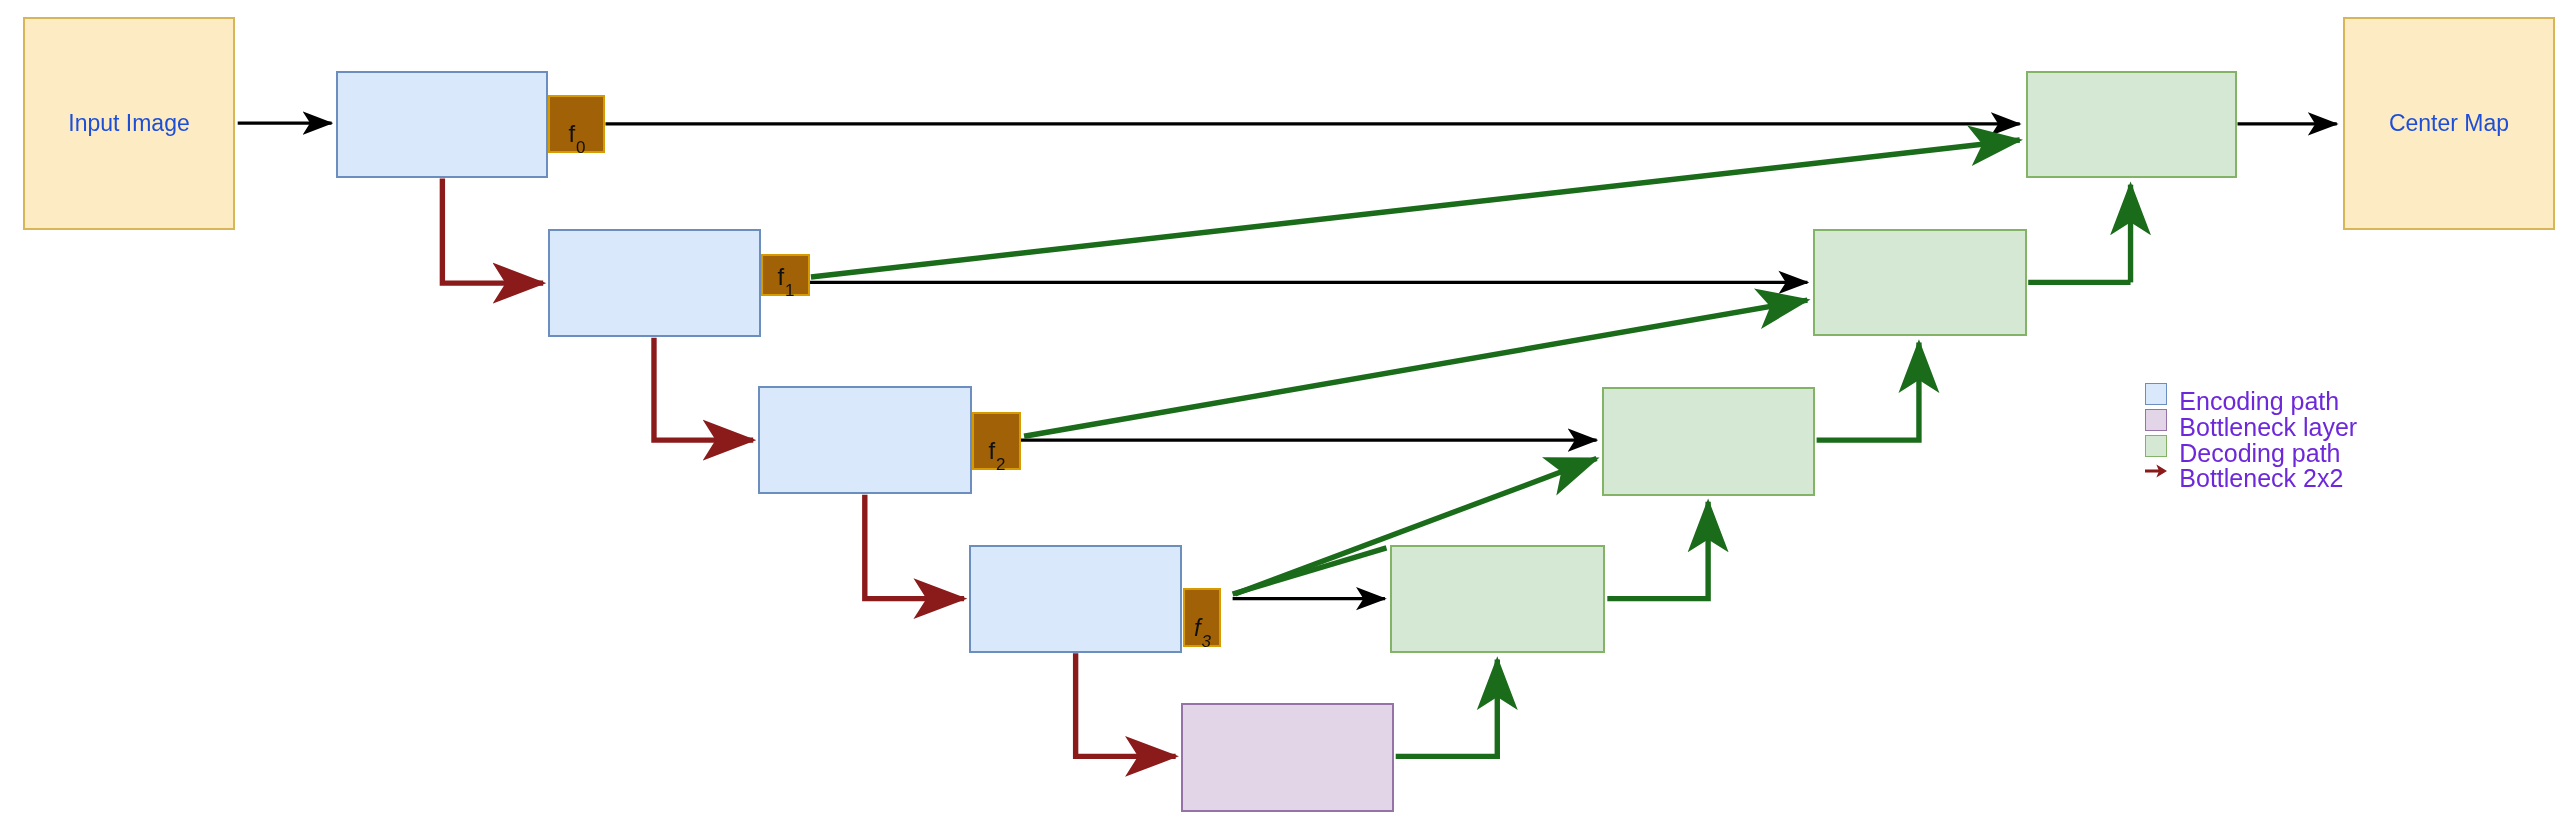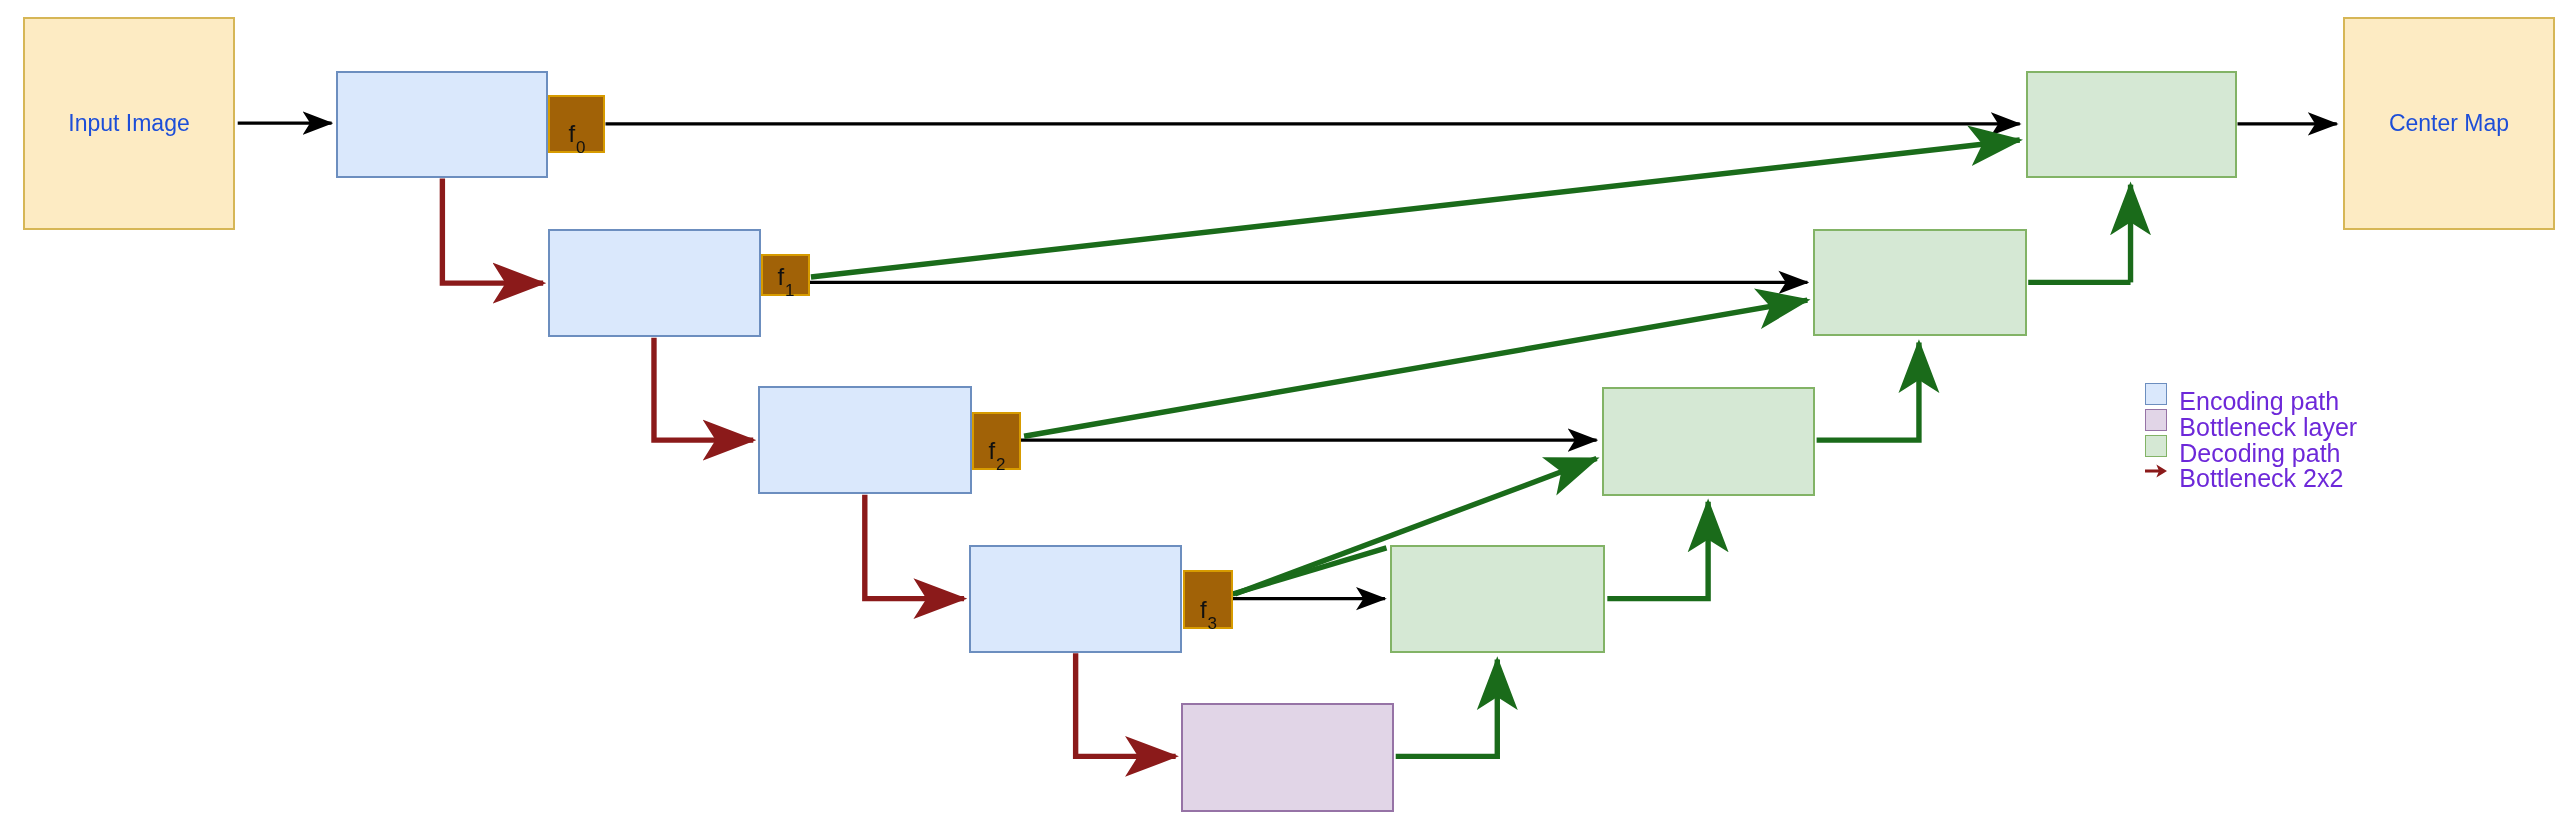--- a/index.html
+++ b/index.html
@@ -178,21 +178,21 @@
   <div class="tag-feature" style="left:761px; top:254px; width:49px; height:42px;">
     <span><span>f</span><span class="sub">1</span></span>
   </div>
 
   <div class="node node-enc" style="left:758px; top:386px; width:214px; height:108px;"></div>
   <div class="tag-feature" style="left:972px; top:412px; width:49px; height:58px;">
     <span><span>f</span><span class="sub">2</span></span>
   </div>
 
   <div class="node node-enc" style="left:969px; top:545px; width:213px; height:108px;"></div>
-  <div class="tag-feature" style="left:1183px; top:570px; width:50px; height:59px;">
+  <div class="tag-feature" style="left:1183px; top:588px; width:38px; height:59px;font-style:italic;">
     <span><span>f</span><span class="sub">3</span></span>
   </div>
 
   <div class="node node-bottleneck" style="left:1181px; top:703px; width:213px; height:109px;"></div>
 
   <div class="node node-dec" style="left:1390px; top:545px; width:215px; height:108px;"></div>
 
   <div class="node node-dec" style="left:1602px; top:387px; width:213px; height:109px;"></div>
 
   <div class="node node-dec" style="left:1813px; top:229px; width:214px; height:107px;"></div>

